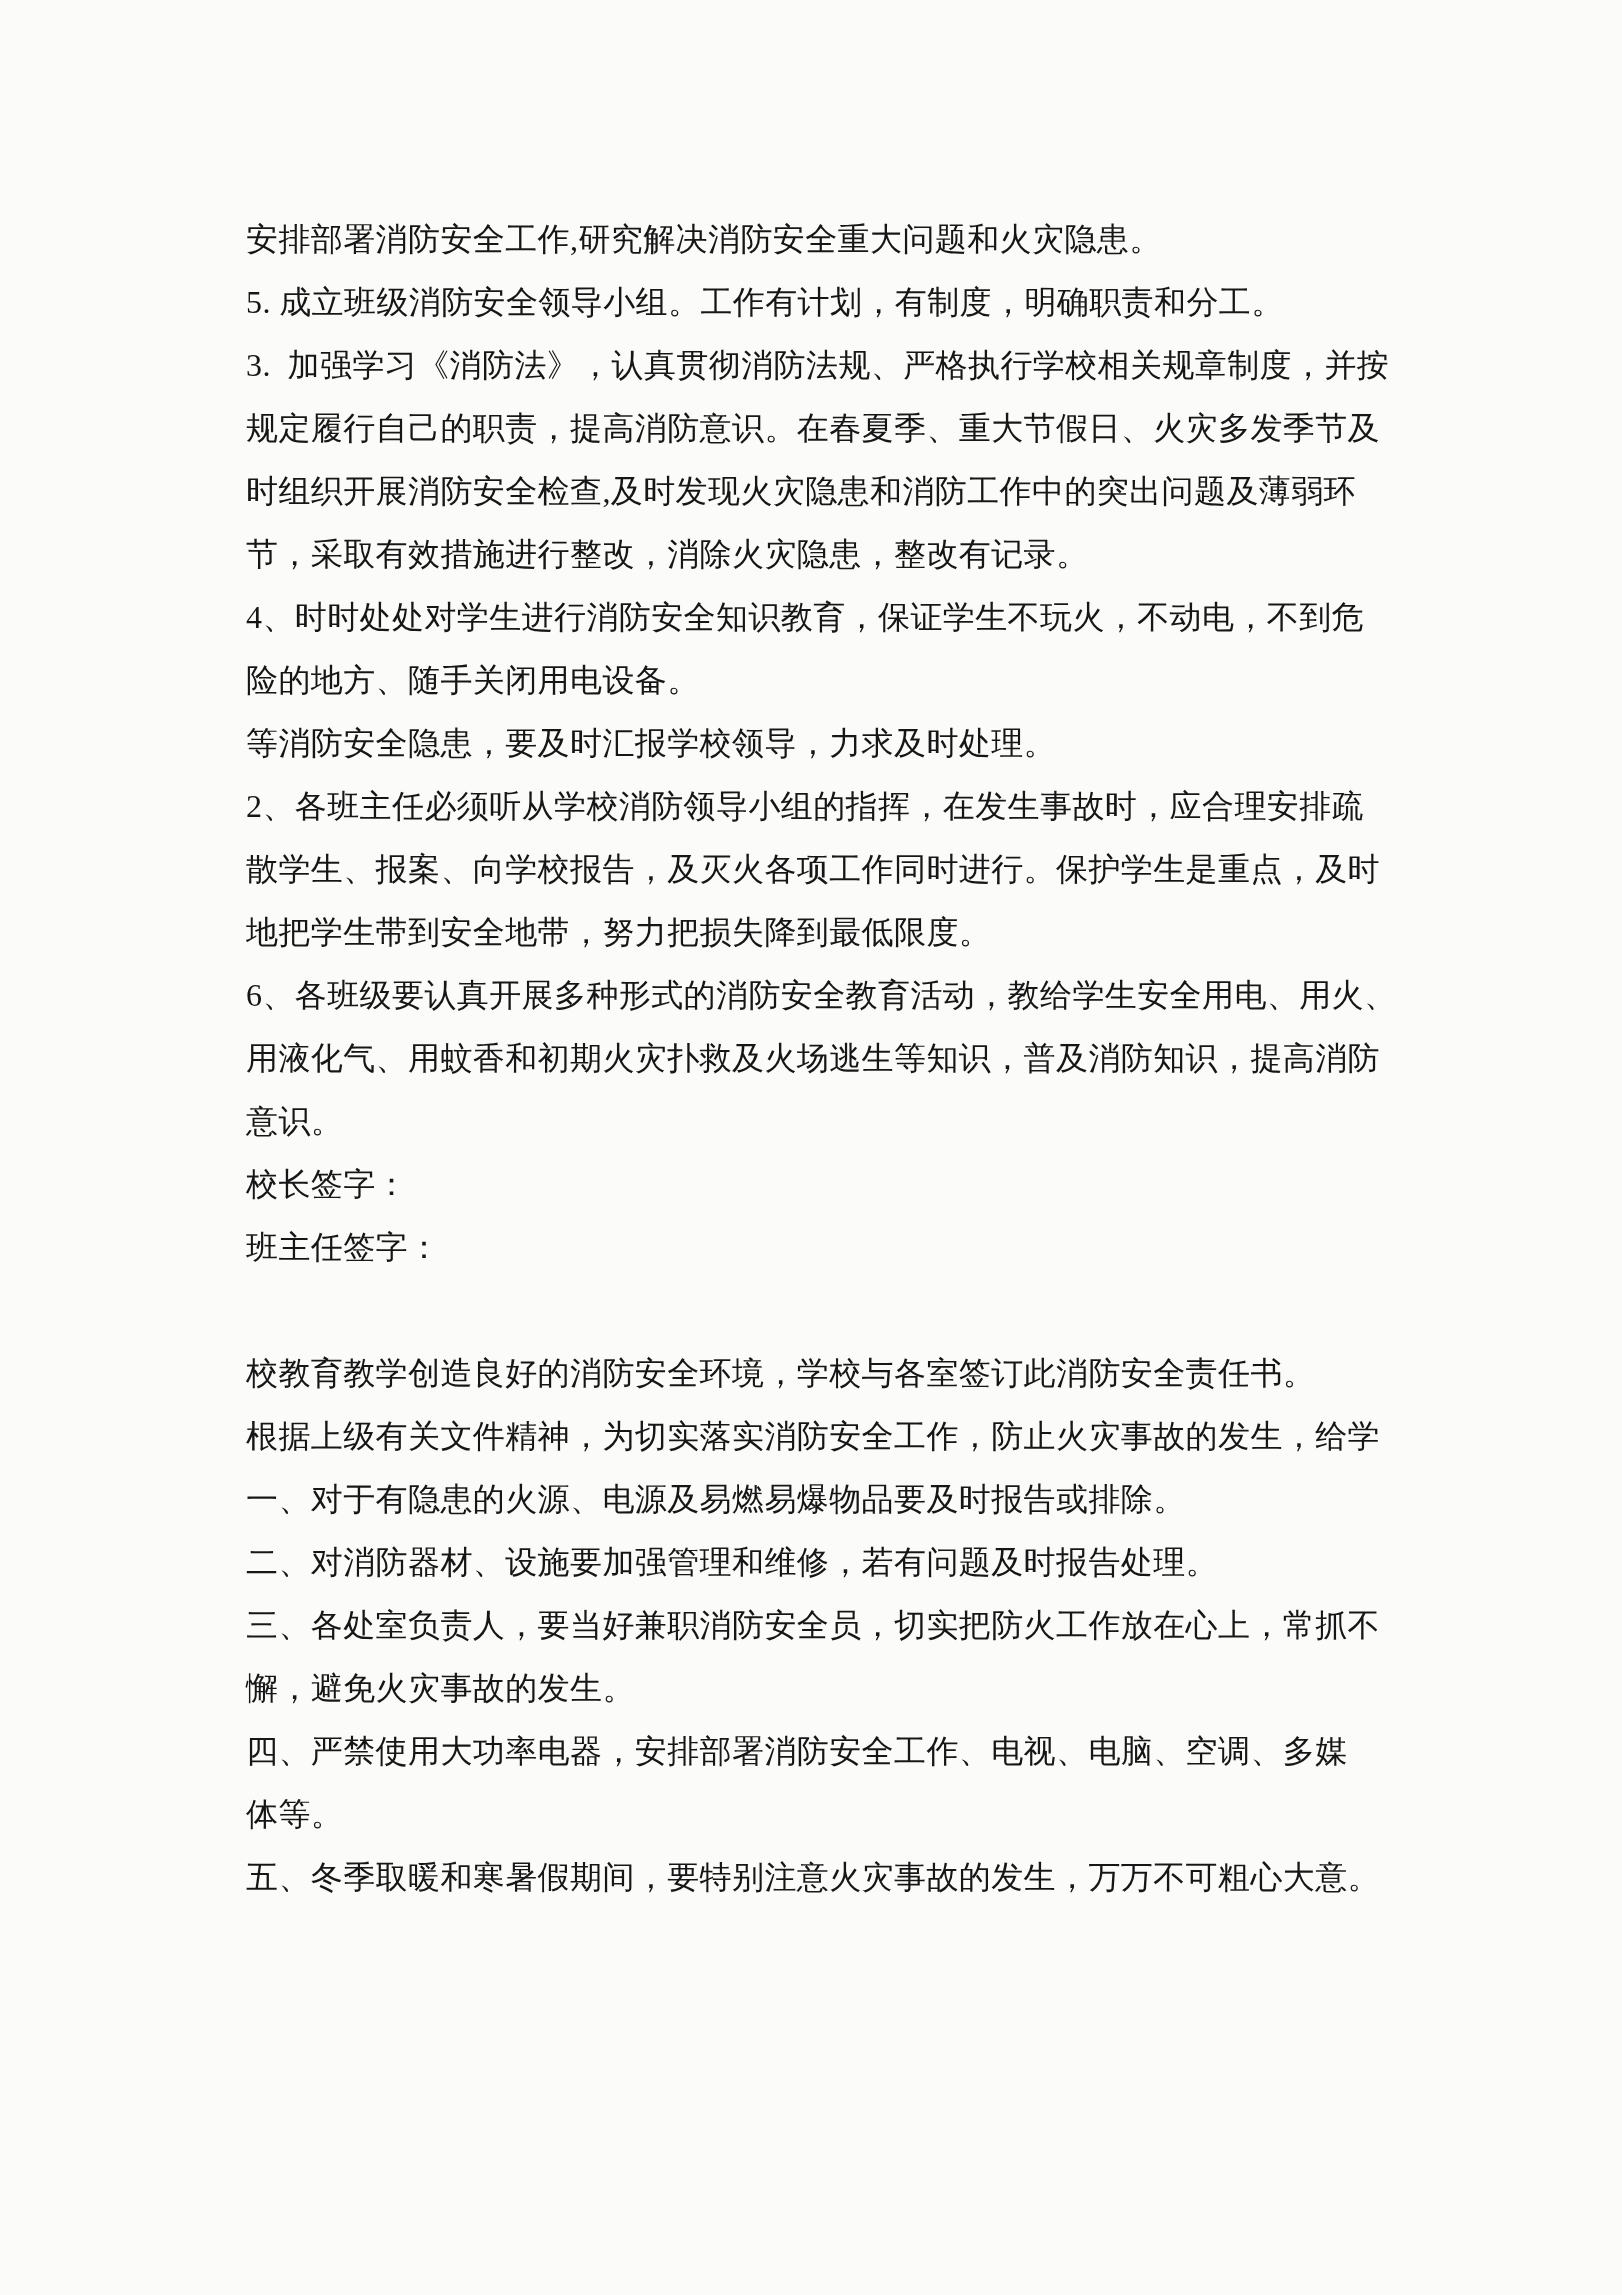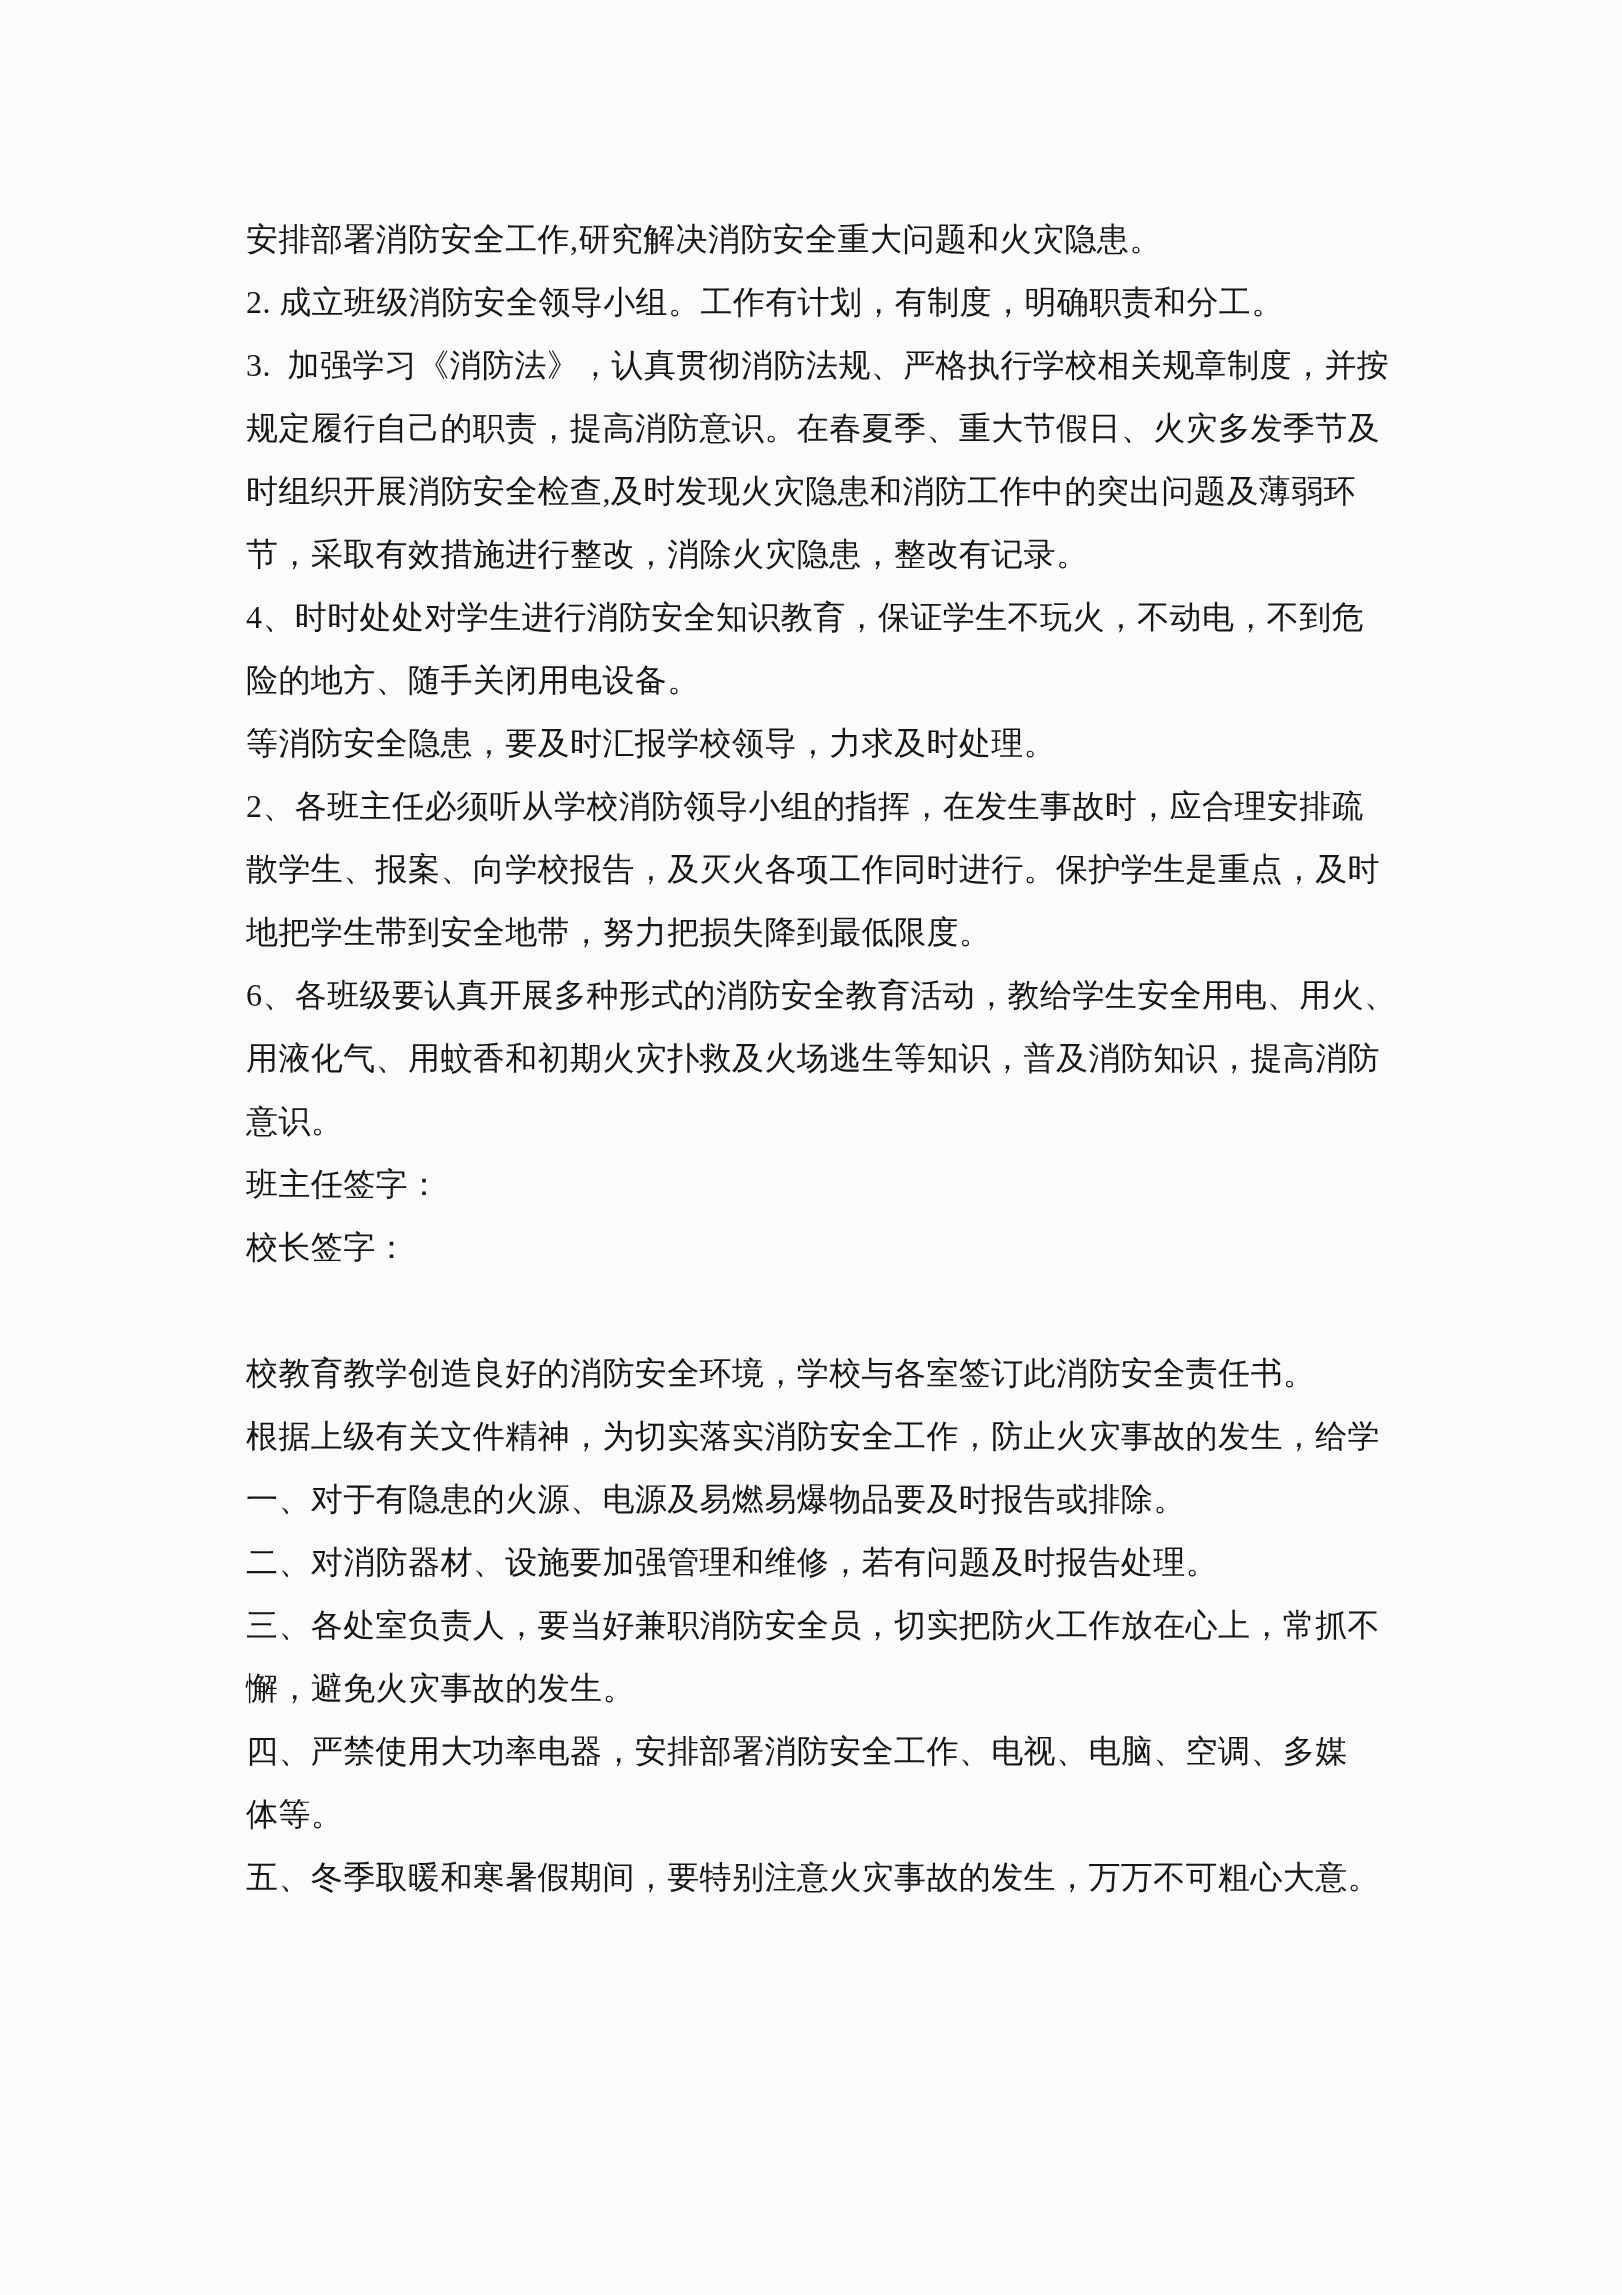--- a/index.html
+++ b/index.html
@@ -38,36 +38,36 @@
     letter-spacing: 0.4px;
     font-weight: 400;
   }
 </style>
 </head>
 <body>
 
 <div class="page">
   <div class="text-block">
     <div class="line">安排部署消防安全工作,研究解决消防安全重大问题和火灾隐患。</div>
-    <div class="line">2. 成立班级消防安全领导小组。工作有计划，有制度，明确职责和分工。</div>
+    <div class="line">5. 成立班级消防安全领导小组。工作有计划，有制度，明确职责和分工。</div>
     <div class="line">3.  加强学习《消防法》，认真贯彻消防法规、严格执行学校相关规章制度，并按</div>
     <div class="line">规定履行自己的职责，提高消防意识。在春夏季、重大节假日、火灾多发季节及</div>
     <div class="line">时组织开展消防安全检查,及时发现火灾隐患和消防工作中的突出问题及薄弱环</div>
     <div class="line">节，采取有效措施进行整改，消除火灾隐患，整改有记录。</div>
     <div class="line">4、时时处处对学生进行消防安全知识教育，保证学生不玩火，不动电，不到危</div>
     <div class="line">险的地方、随手关闭用电设备。</div>
     <div class="line">等消防安全隐患，要及时汇报学校领导，力求及时处理。</div>
     <div class="line">2、各班主任必须听从学校消防领导小组的指挥，在发生事故时，应合理安排疏</div>
     <div class="line">散学生、报案、向学校报告，及灭火各项工作同时进行。保护学生是重点，及时</div>
     <div class="line">地把学生带到安全地带，努力把损失降到最低限度。</div>
     <div class="line">6、各班级要认真开展多种形式的消防安全教育活动，教给学生安全用电、用火、</div>
     <div class="line">用液化气、用蚊香和初期火灾扑救及火场逃生等知识，普及消防知识，提高消防</div>
     <div class="line">意识。</div>
+    <div class="line">校长签字：</div>
     <div class="line">班主任签字：</div>
-    <div class="line">校长签字：</div>
     <div class="line"></div>
     <div class="line">校教育教学创造良好的消防安全环境，学校与各室签订此消防安全责任书。</div>
     <div class="line">根据上级有关文件精神，为切实落实消防安全工作，防止火灾事故的发生，给学</div>
     <div class="line">一、对于有隐患的火源、电源及易燃易爆物品要及时报告或排除。</div>
     <div class="line">二、对消防器材、设施要加强管理和维修，若有问题及时报告处理。</div>
     <div class="line">三、各处室负责人，要当好兼职消防安全员，切实把防火工作放在心上，常抓不</div>
     <div class="line">懈，避免火灾事故的发生。</div>
     <div class="line">四、严禁使用大功率电器，安排部署消防安全工作、电视、电脑、空调、多媒</div>
     <div class="line">体等。</div>
     <div class="line">五、冬季取暖和寒暑假期间，要特别注意火灾事故的发生，万万不可粗心大意。</div>

